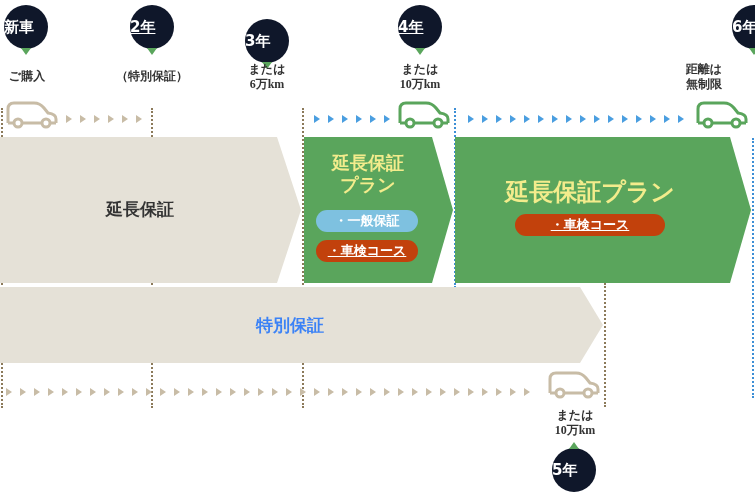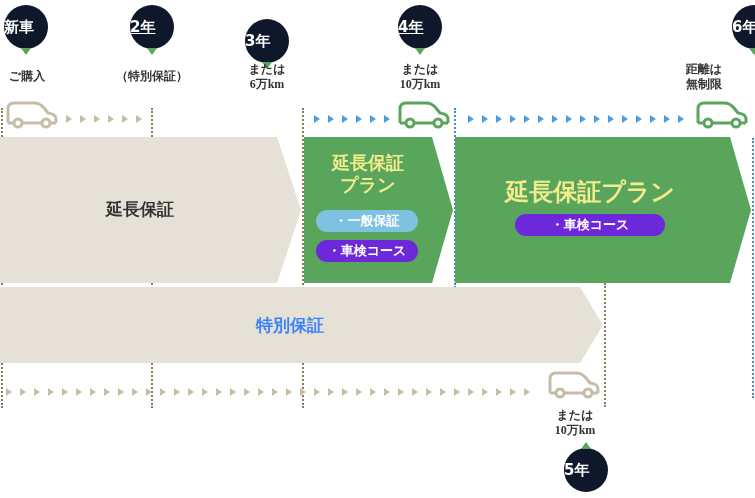--- a/index.html
+++ b/index.html
@@ -12,21 +12,21 @@
   .vline.blue{border-left-color:#3d8fd6;}
   .arrows{position:absolute;display:flex;gap:0;}
   .tri{width:14px;height:10px;position:relative;}
   .tri::before{content:"";position:absolute;left:2px;top:1px;border-top:4px solid transparent;border-bottom:4px solid transparent;border-left:6px solid currentColor;}
   .beige-t{color:#c8bca6;}
   .blue-t{color:#4a9ee0;}
   .shape{position:absolute;}
   .band-text{position:absolute;font-weight:bold;text-align:center;}
   .pill{position:absolute;height:22px;border-radius:11px;color:#fff;font-weight:bold;font-size:13px;display:flex;align-items:center;justify-content:center;}
   .pill.blue{background:#7ec1e0;}
-  .pill.pink{background:#6d28d9;}
+  .pill.pink{background:#c2410c;text-decoration:underline;}
   .plan-title{color:#f3ec8c;font-weight:bold;text-align:center;}
   svg{display:block;}
 </style>
 </head>
 <body>
 
 <div class="vline" style="left:1px;top:108px;height:300px;"></div>
 <div class="vline" style="left:151px;top:108px;height:300px;"></div>
 <div class="vline" style="left:302px;top:108px;height:300px;"></div>
 <div class="vline blue" style="left:454px;top:108px;height:180px;"></div>
@@ -197,15 +197,15 @@
 
 <svg class="shape" style="left:0;top:287px;" width="605" height="77" viewBox="0 0 605 77">
   <polygon points="0,0 580,0 603,38 580,76 0,76" fill="#e5e1d7"></polygon>
 </svg>
 <div class="band-text" style="left:210px;top:314px;width:160px;font-size:17px;color:#3b82f6;">特別保証</div>
 
 <div class="label" style="left:542px;top:408px;width:66px;">
     <div>または</div>
     <div>10万km</div>
   </div>
-<div class="pin up" style="left:564px;top:448px;">
+<div class="pin up" style="left:552px;top:448px;">
     <span>5年</span>
   </div>
 
 </body></html>

